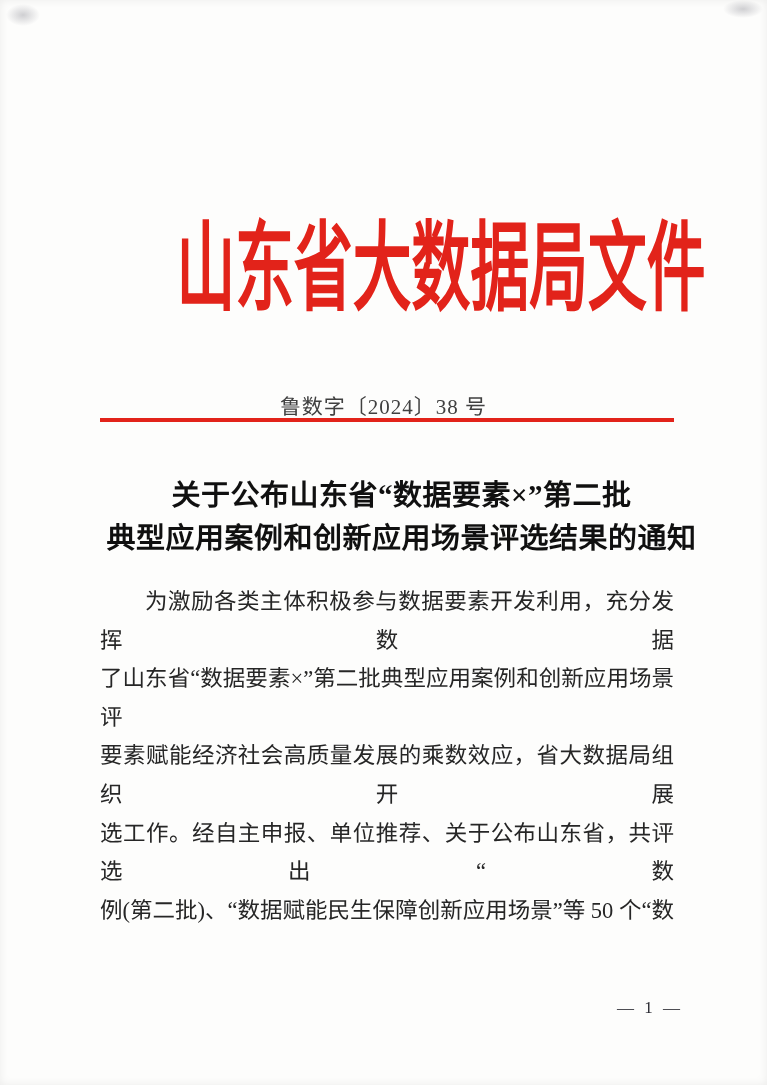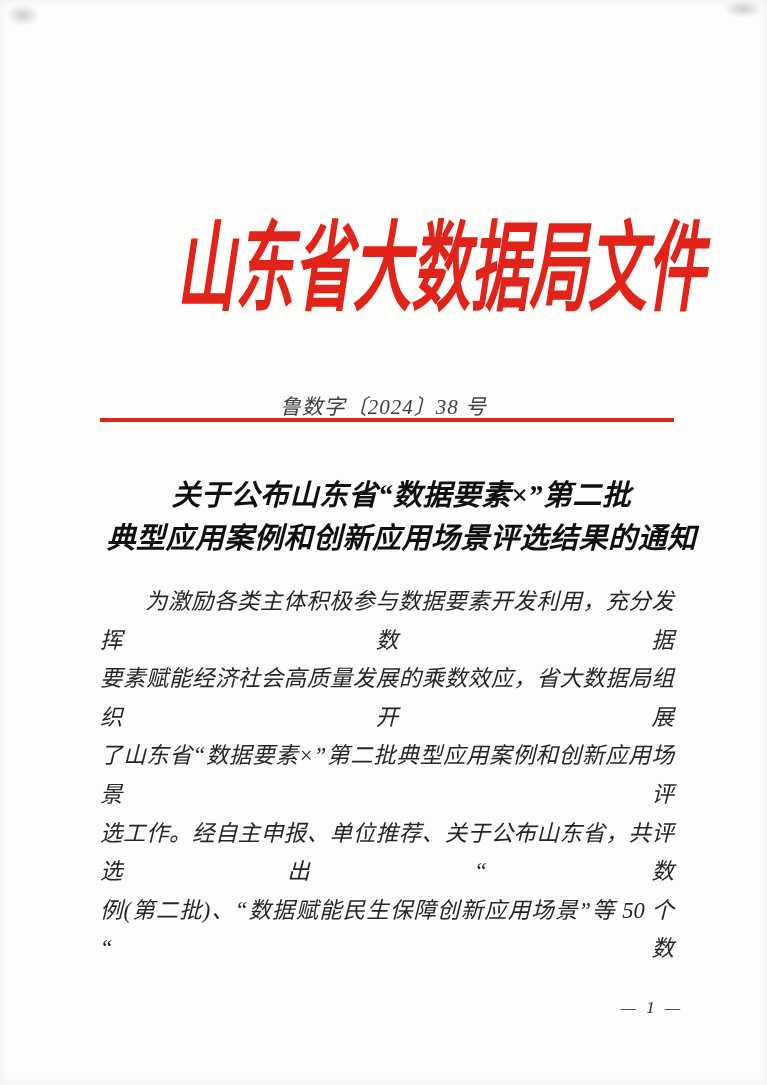--- a/index.html
+++ b/index.html
@@ -9,21 +9,20 @@
   }
   .page {
     position: relative;
     width: 767px;
     height: 1085px;
     margin: 0 auto;
     background: #fdfdfc;
     overflow: hidden;
     font-family: "Liberation Serif", "DejaVu Serif", serif;
     box-shadow: inset 0 0 10px rgba(0,0,0,0.07);
-    font-style: italic;
   }
   
   .smudge {
     position: absolute;
     border-radius: 50%;
     background: radial-gradient(closest-side, rgba(120,120,130,0.35), rgba(120,120,130,0));
   }
   .smudge.tl { left: 6px;  top: 4px;  width: 34px; height: 22px; }
   .smudge.tr { right: 4px; top: 0px;  width: 40px; height: 18px; }
 
@@ -130,21 +129,21 @@
 
   <div class="red-rule"></div>
 
   <h1 class="doc-title">
     <span class="title-line">关于公布山东省“数据要素×”第二批</span>
     <span class="title-line">典型应用案例和创新应用场景评选结果的通知</span>
   </h1>
 
   <div class="doc-body">
     <div class="line j indent">为激励各类主体积极参与数据要素开发利用，充分发挥数据</div>
+    <div class="line j">了山东省“数据要素×”第二批典型应用案例和创新应用场景评</div>
     <div class="line j">要素赋能经济社会高质量发展的乘数效应，省大数据局组织开展</div>
-    <div class="line j">了山东省“数据要素×”第二批典型应用案例和创新应用场景评</div>
     <div class="line j">选工作。经自主申报、单位推荐、关于公布山东省，共评选出“数</div>
     <div class="line j">例(第二批)、“数据赋能民生保障创新应用场景”等 50 个“数</div>
   </div>
 
   <div class="page-number">— 1 —</div>
 
 </div>
 
 </body></html>

